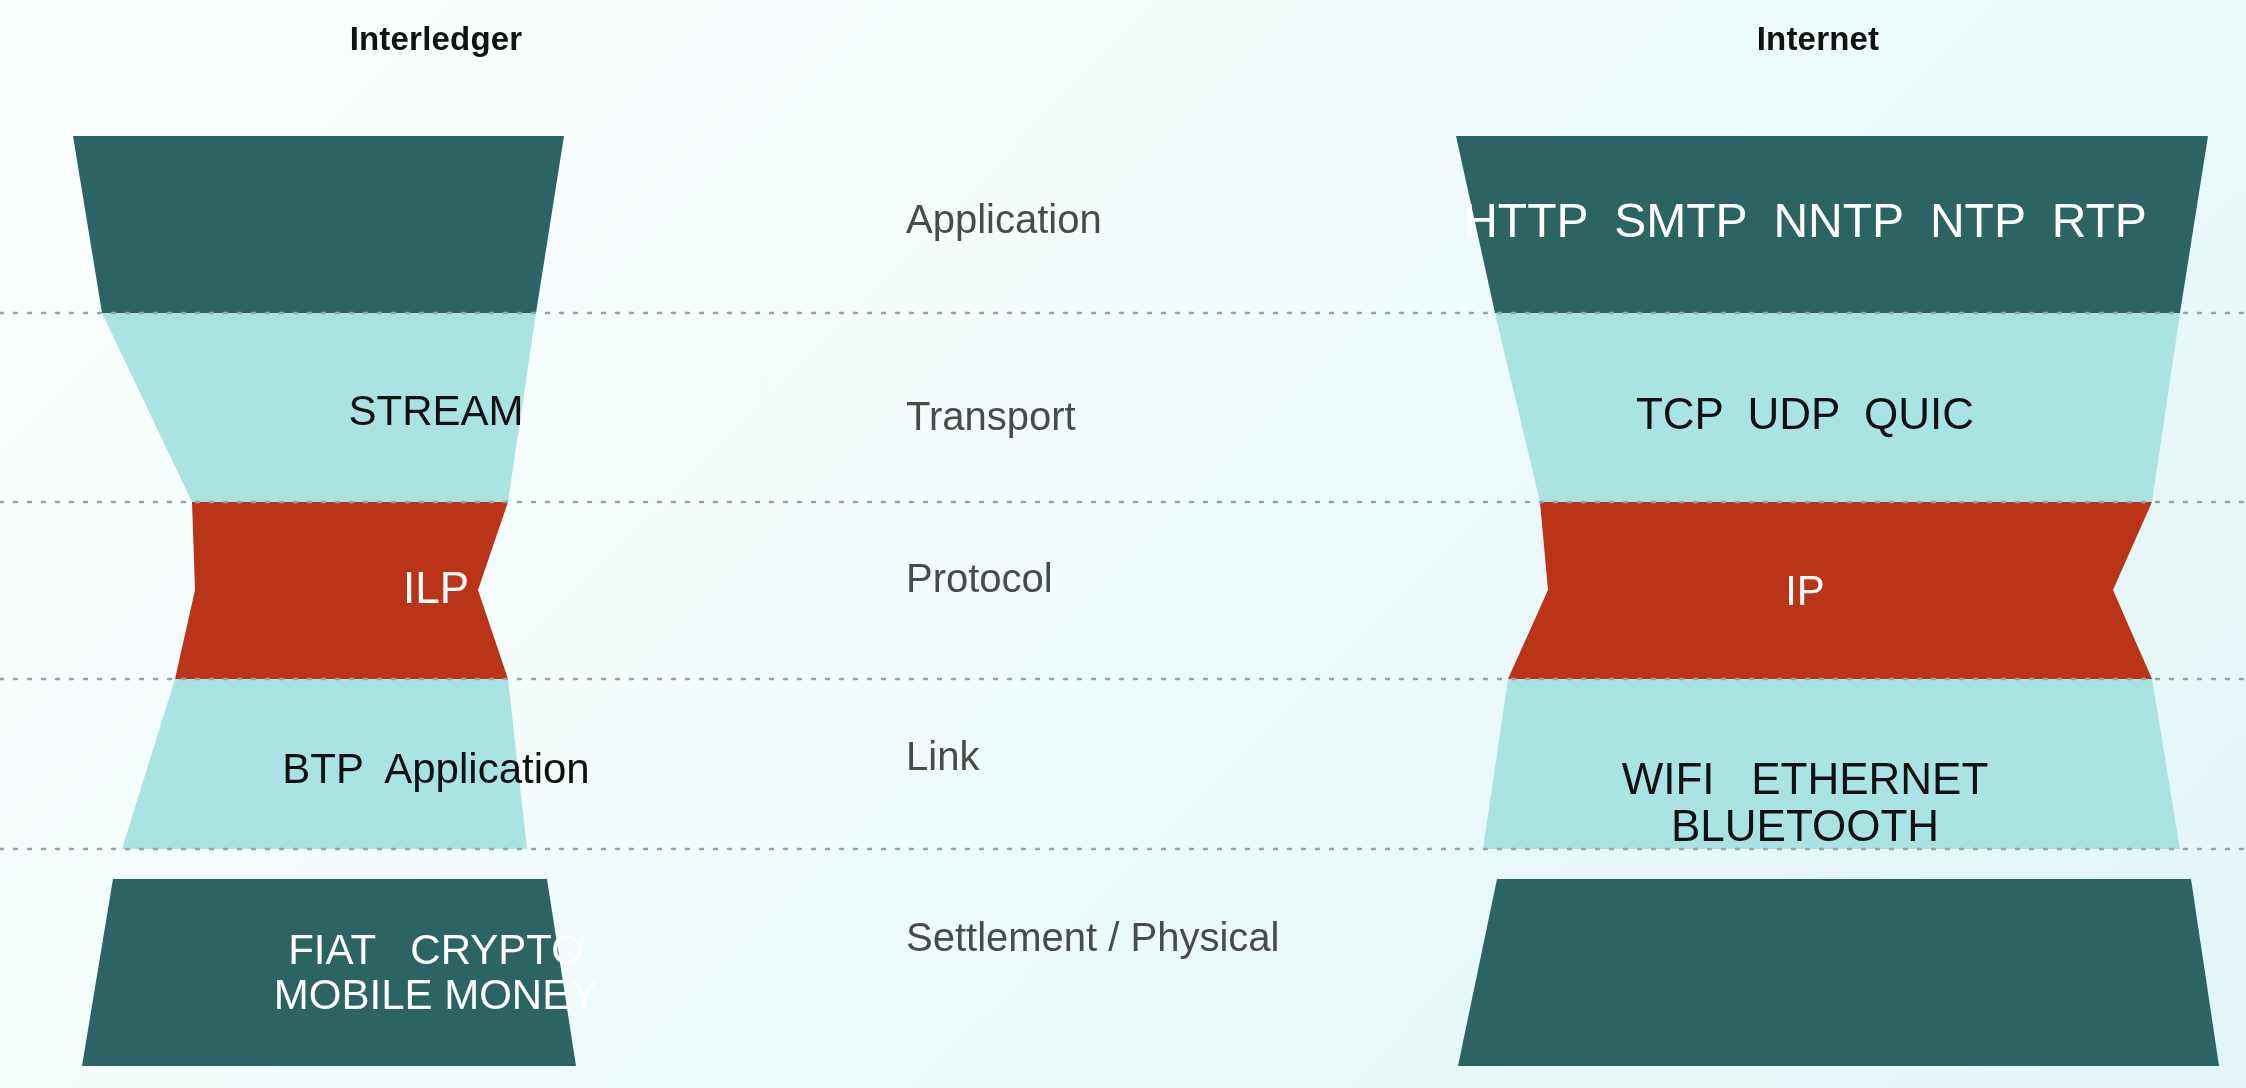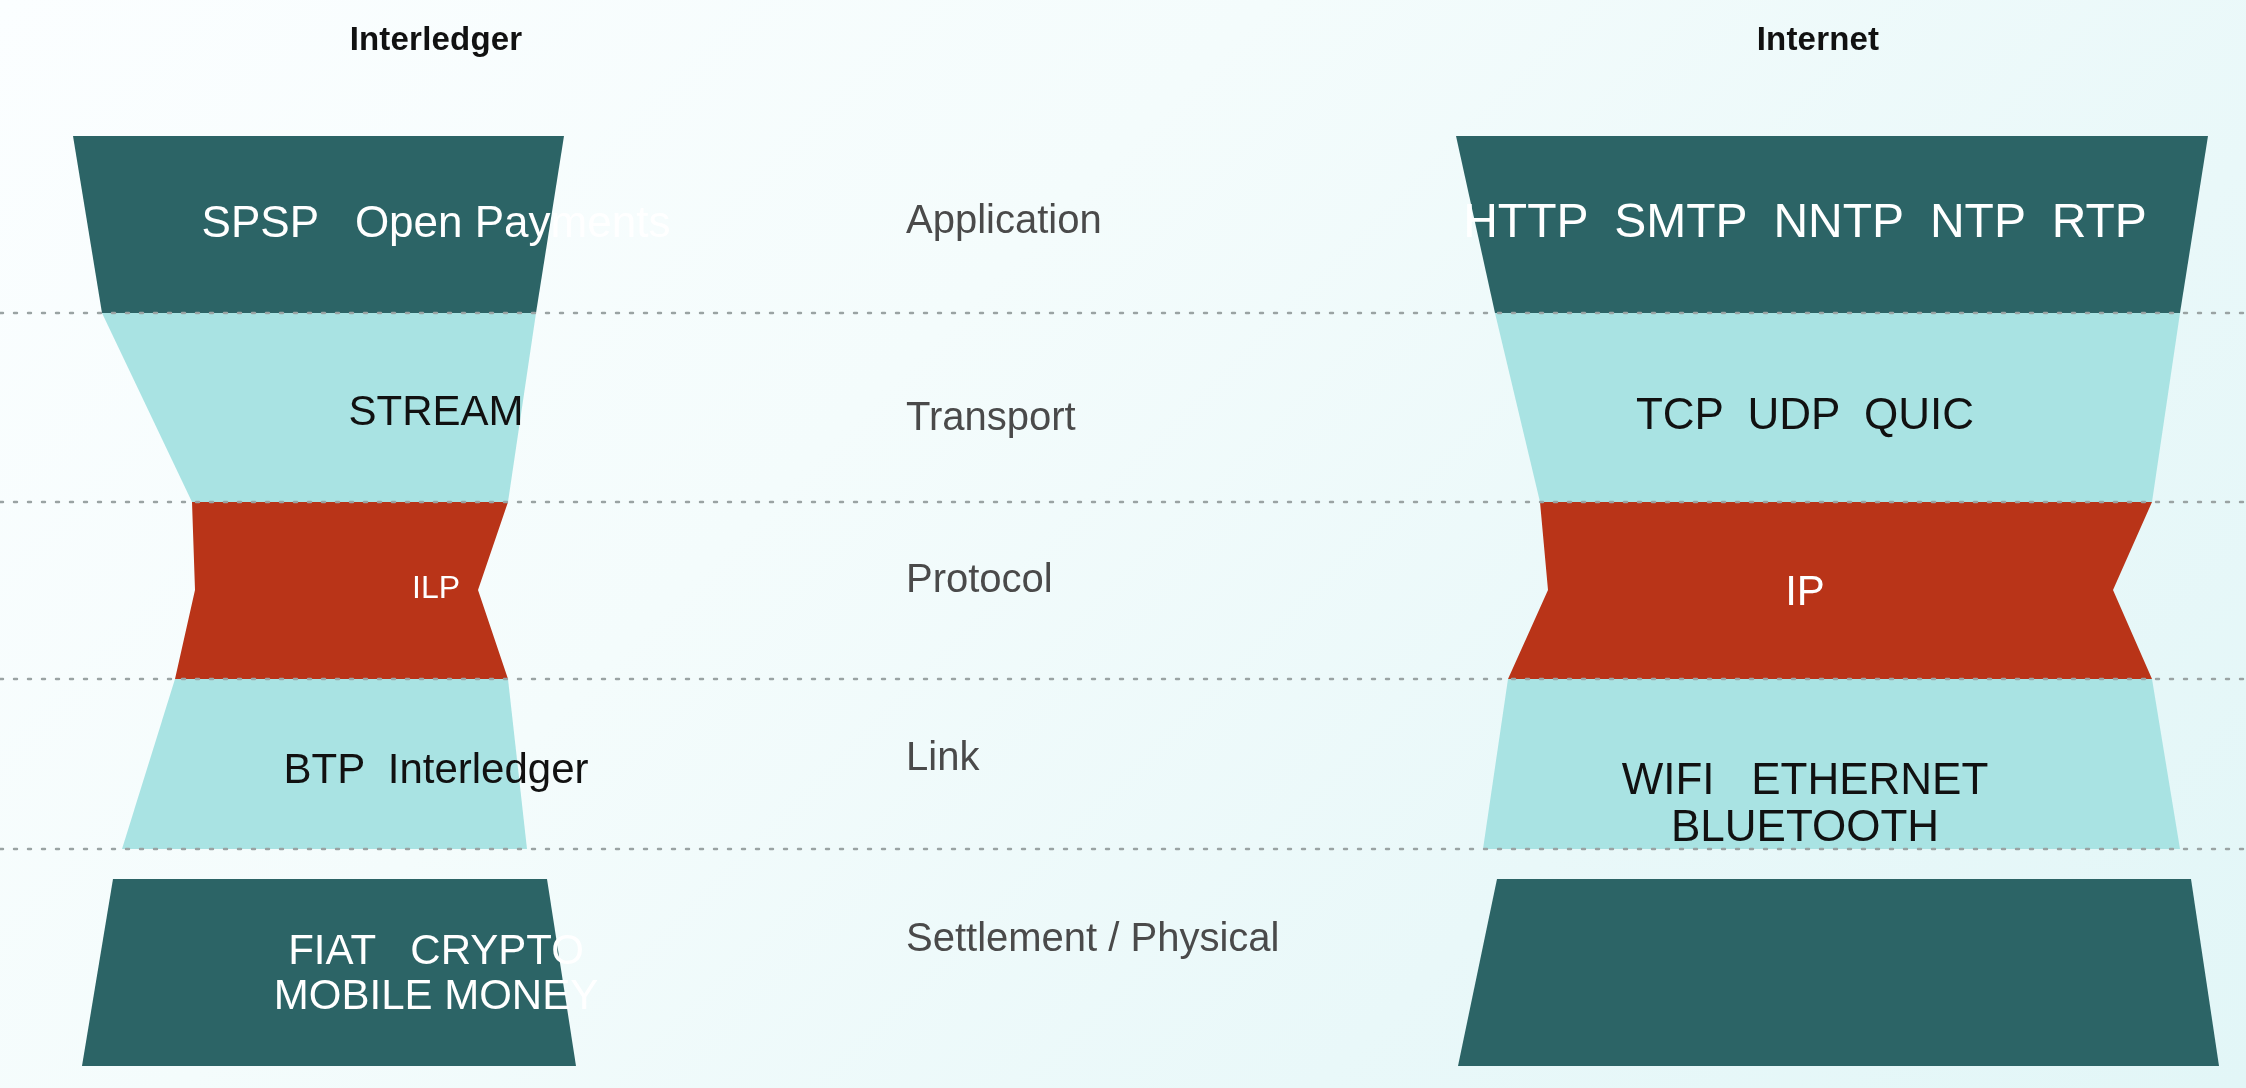--- a/index.html
+++ b/index.html
@@ -108,24 +108,23 @@
 
     <div class="col-title" id="title-left">Interledger</div>
     <div class="col-title" id="title-right">Internet</div>
 
     <div class="layer-name" style="top:199px;text-align:right;">Application</div>
     <div class="layer-name" style="top:396px;">Transport</div>
     <div class="layer-name" style="top:558px;">Protocol</div>
     <div class="layer-name" style="top:736px;">Link</div>
     <div class="layer-name" style="top:917px;">Settlement / Physical</div>
 
-    <div class="block-label lbl-ilg light" style="top:222px;  font-size:44px;">SPSP   Open Payments</div>
     <div class="block-label lbl-ilg dark" style="top:411px;  font-size:42px;">STREAM</div>
-    <div class="block-label lbl-ilg light" style="top:588px;  font-size:32px;">ILP</div>
-    <div class="block-label lbl-ilg dark" style="top:769px;  font-size:42px;">BTP  Interledger</div>
+    <div class="block-label lbl-ilg light" style="top:588px;  font-size:44px;">ILP</div>
+    <div class="block-label lbl-ilg dark" style="top:769px;  font-size:42px;">BTP  Application</div>
     <div class="block-label lbl-ilg light" style="top:973px;  font-size:42px;">FIAT   CRYPTO
 MOBILE MONEY</div>
 
     <div class="block-label lbl-int light" style="top:221px;  font-size:48px;">HTTP  SMTP  NNTP  NTP  RTP</div>
     <div class="block-label lbl-int dark" style="top:414px;  font-size:44px;">TCP  UDP  QUIC</div>
     <div class="block-label lbl-int light" style="top:591px;  font-size:42px;">IP</div>
     <div class="block-label lbl-int dark" style="top:766px;  font-size:44px;margin-top:37px;">WIFI   ETHERNET
 BLUETOOTH</div>
 
   </div>

